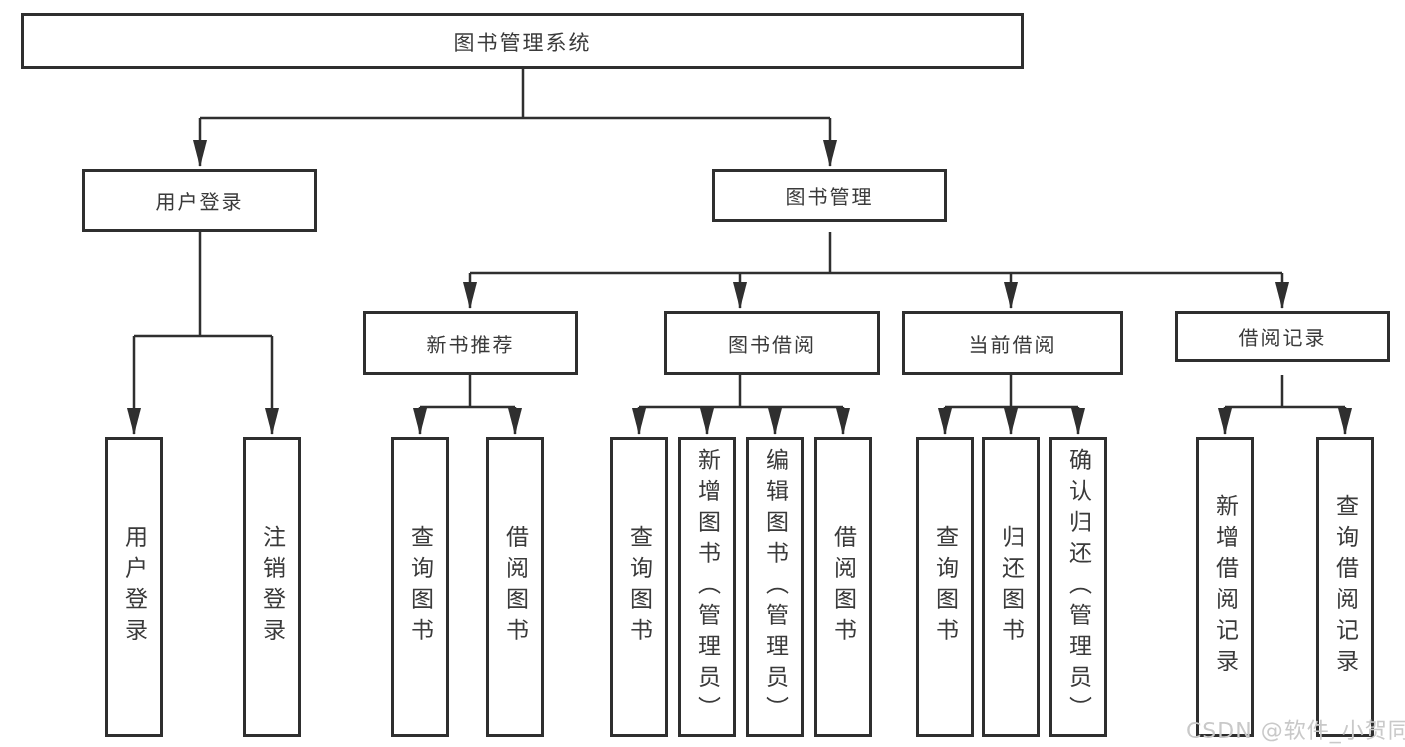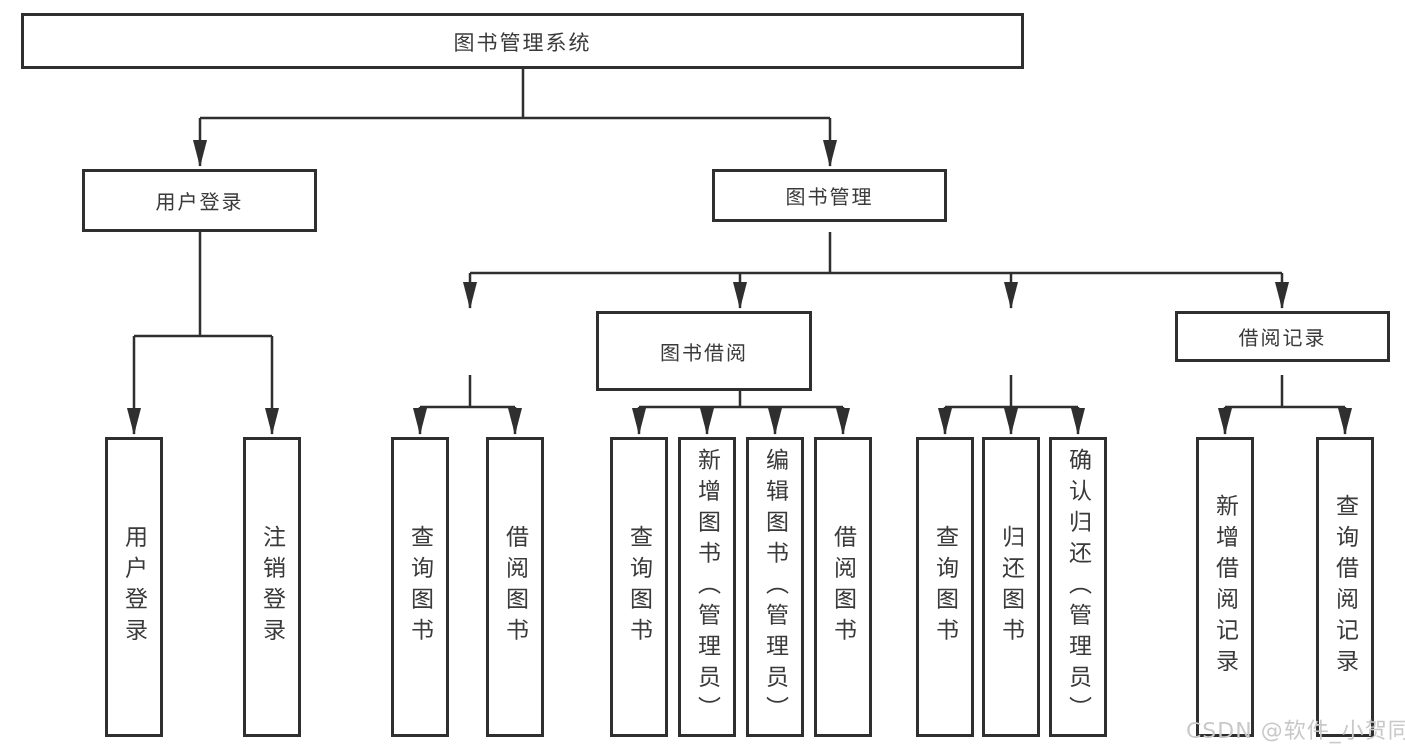--- a/index.html
+++ b/index.html
@@ -82,22 +82,28 @@
     <span>图书管理系统</span>
   </div>
 
   <div class="node h-node" style="left:82px;top:169px;width:235px;height:63px">
     <span>用户登录</span>
   </div>
   <div class="node h-node" style="left:712px;top:169px;width:235px;height:53px">
     <span>图书管理</span>
   </div>
 
-  <div class="node h-node" style="left:596px;top:311px;width:216px;height:80px">
+  <div class="node h-node" style="left:363px;top:311px;width:215px;height:64px">
+    <span>新书推荐</span>
+  </div>
+  <div class="node h-node" style="left:664px;top:311px;width:216px;height:64px">
     <span>图书借阅</span>
+  </div>
+  <div class="node h-node" style="left:902px;top:311px;width:221px;height:64px">
+    <span>当前借阅</span>
   </div>
   <div class="node h-node" style="left:1175px;top:311px;width:215px;height:51px">
     <span>借阅记录</span>
   </div>
 
   <div class="node leaf-node" style="left:105px;top:437px;width:58px;height:300px">
     <span class="vtext">用户登录</span>
   </div>
   <div class="node leaf-node" style="left:243px;top:437px;width:58px;height:300px">
     <span class="vtext">注销登录</span>

